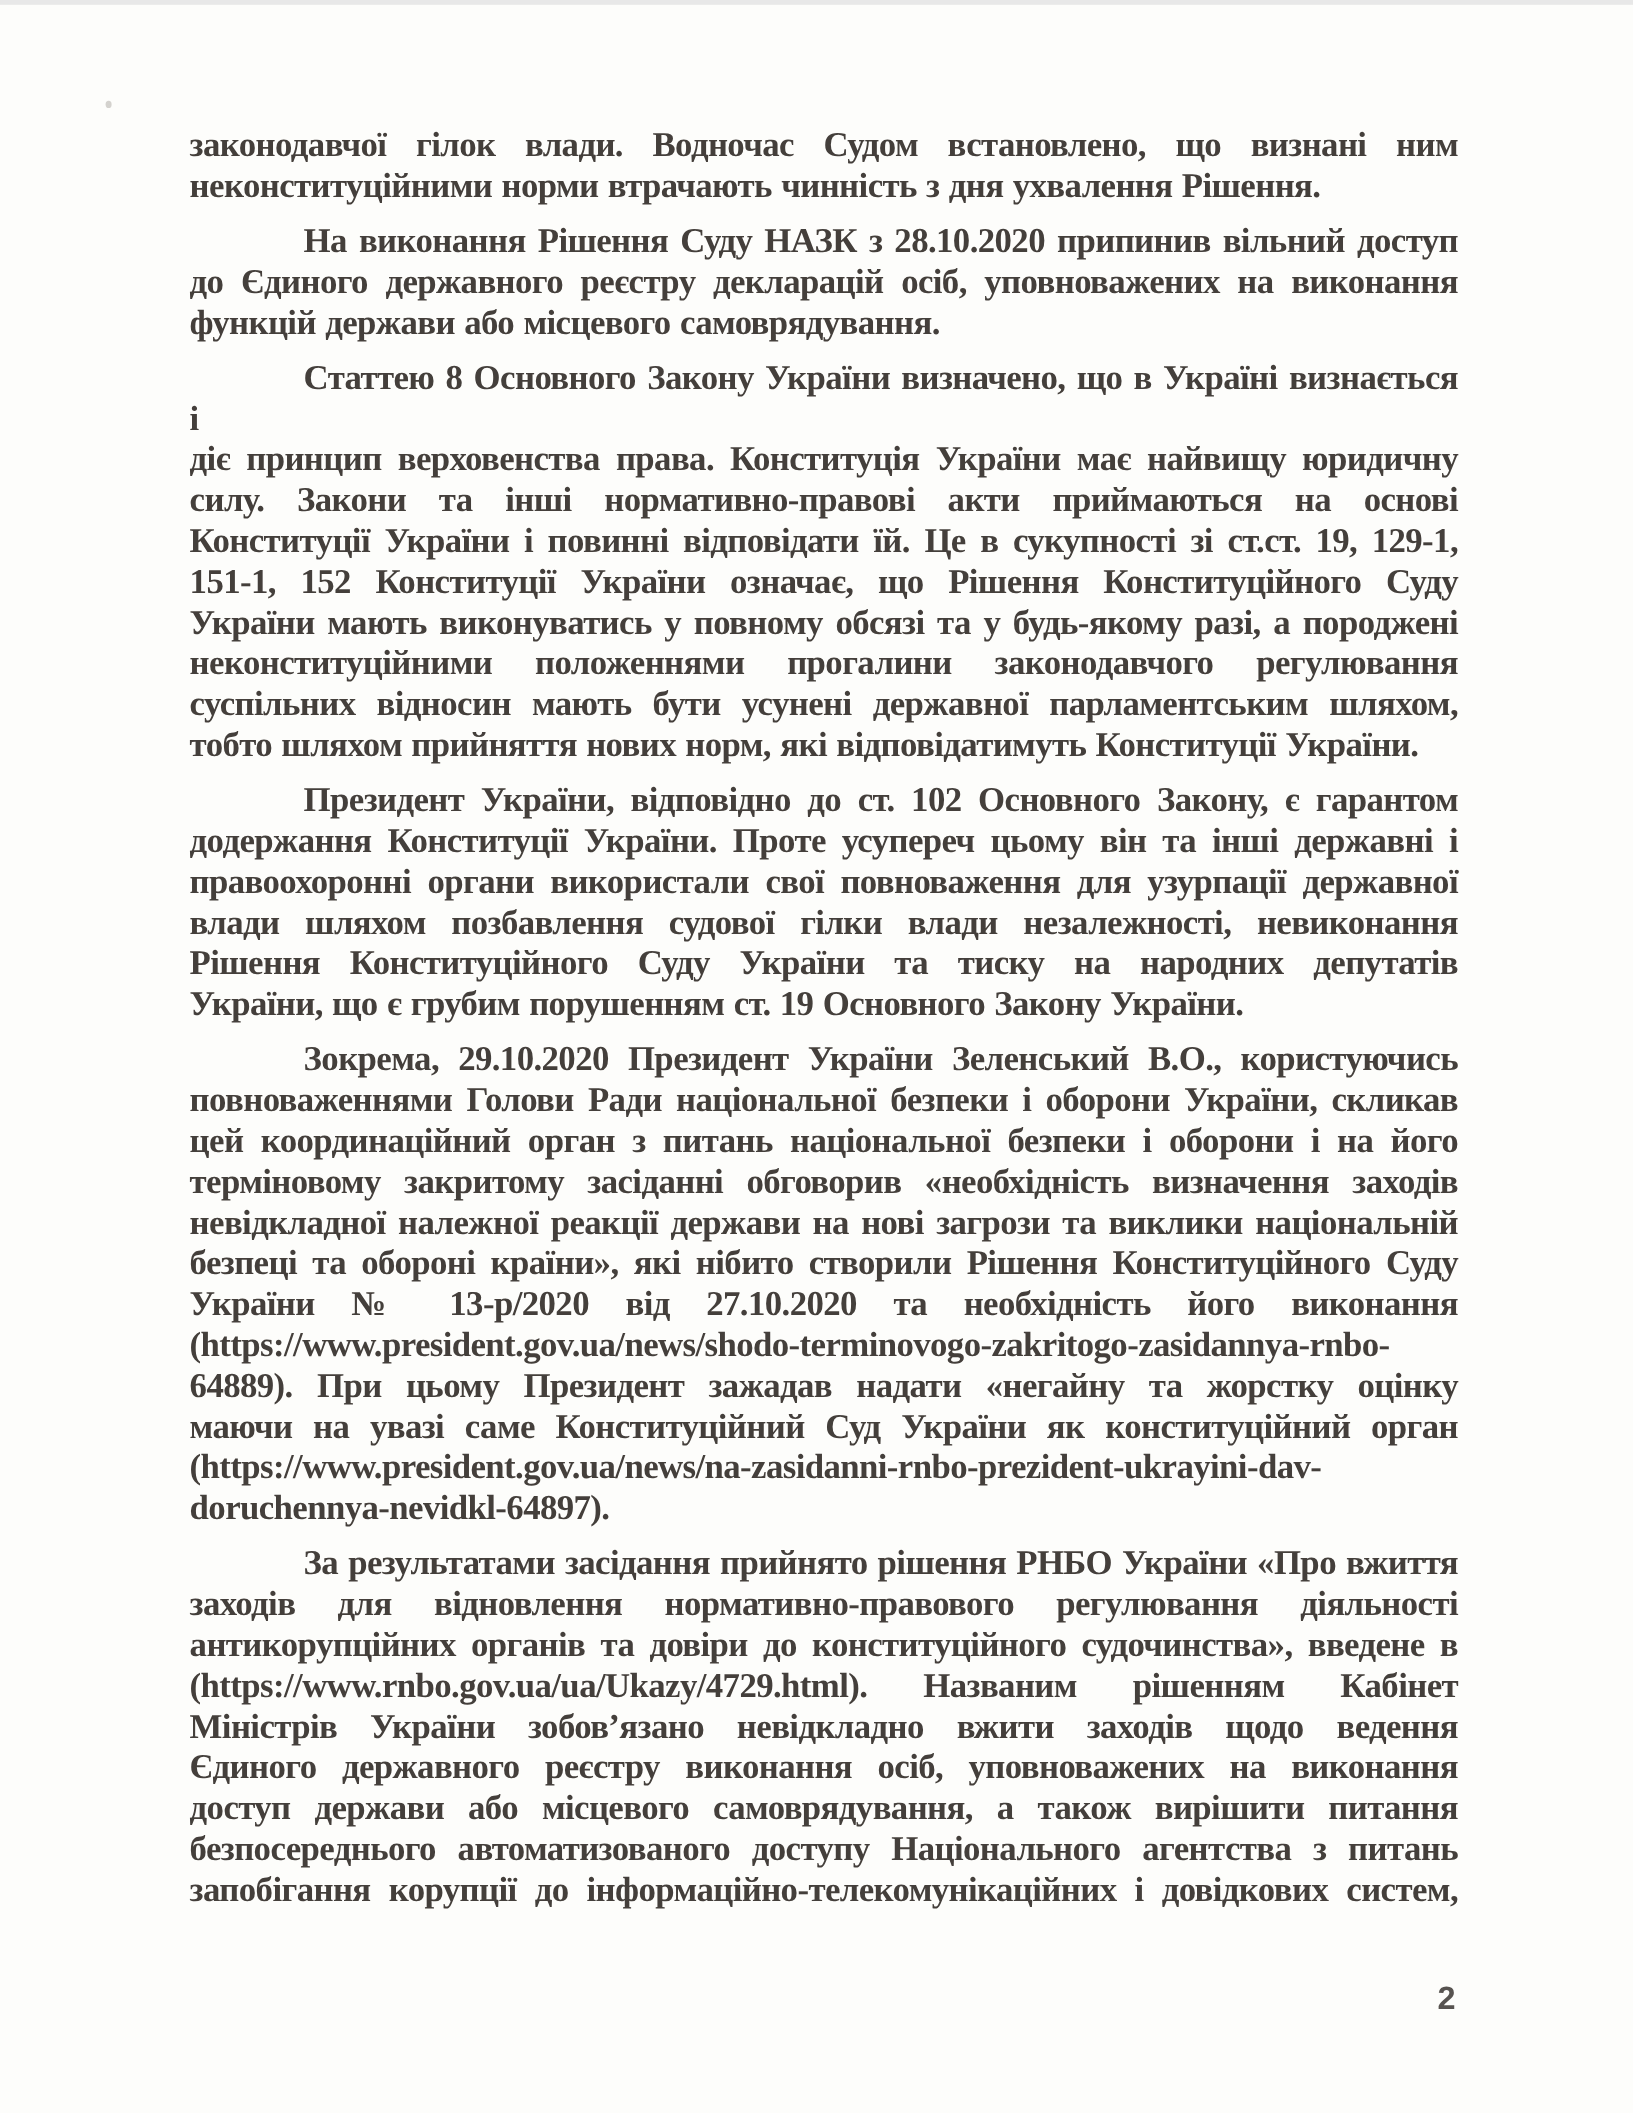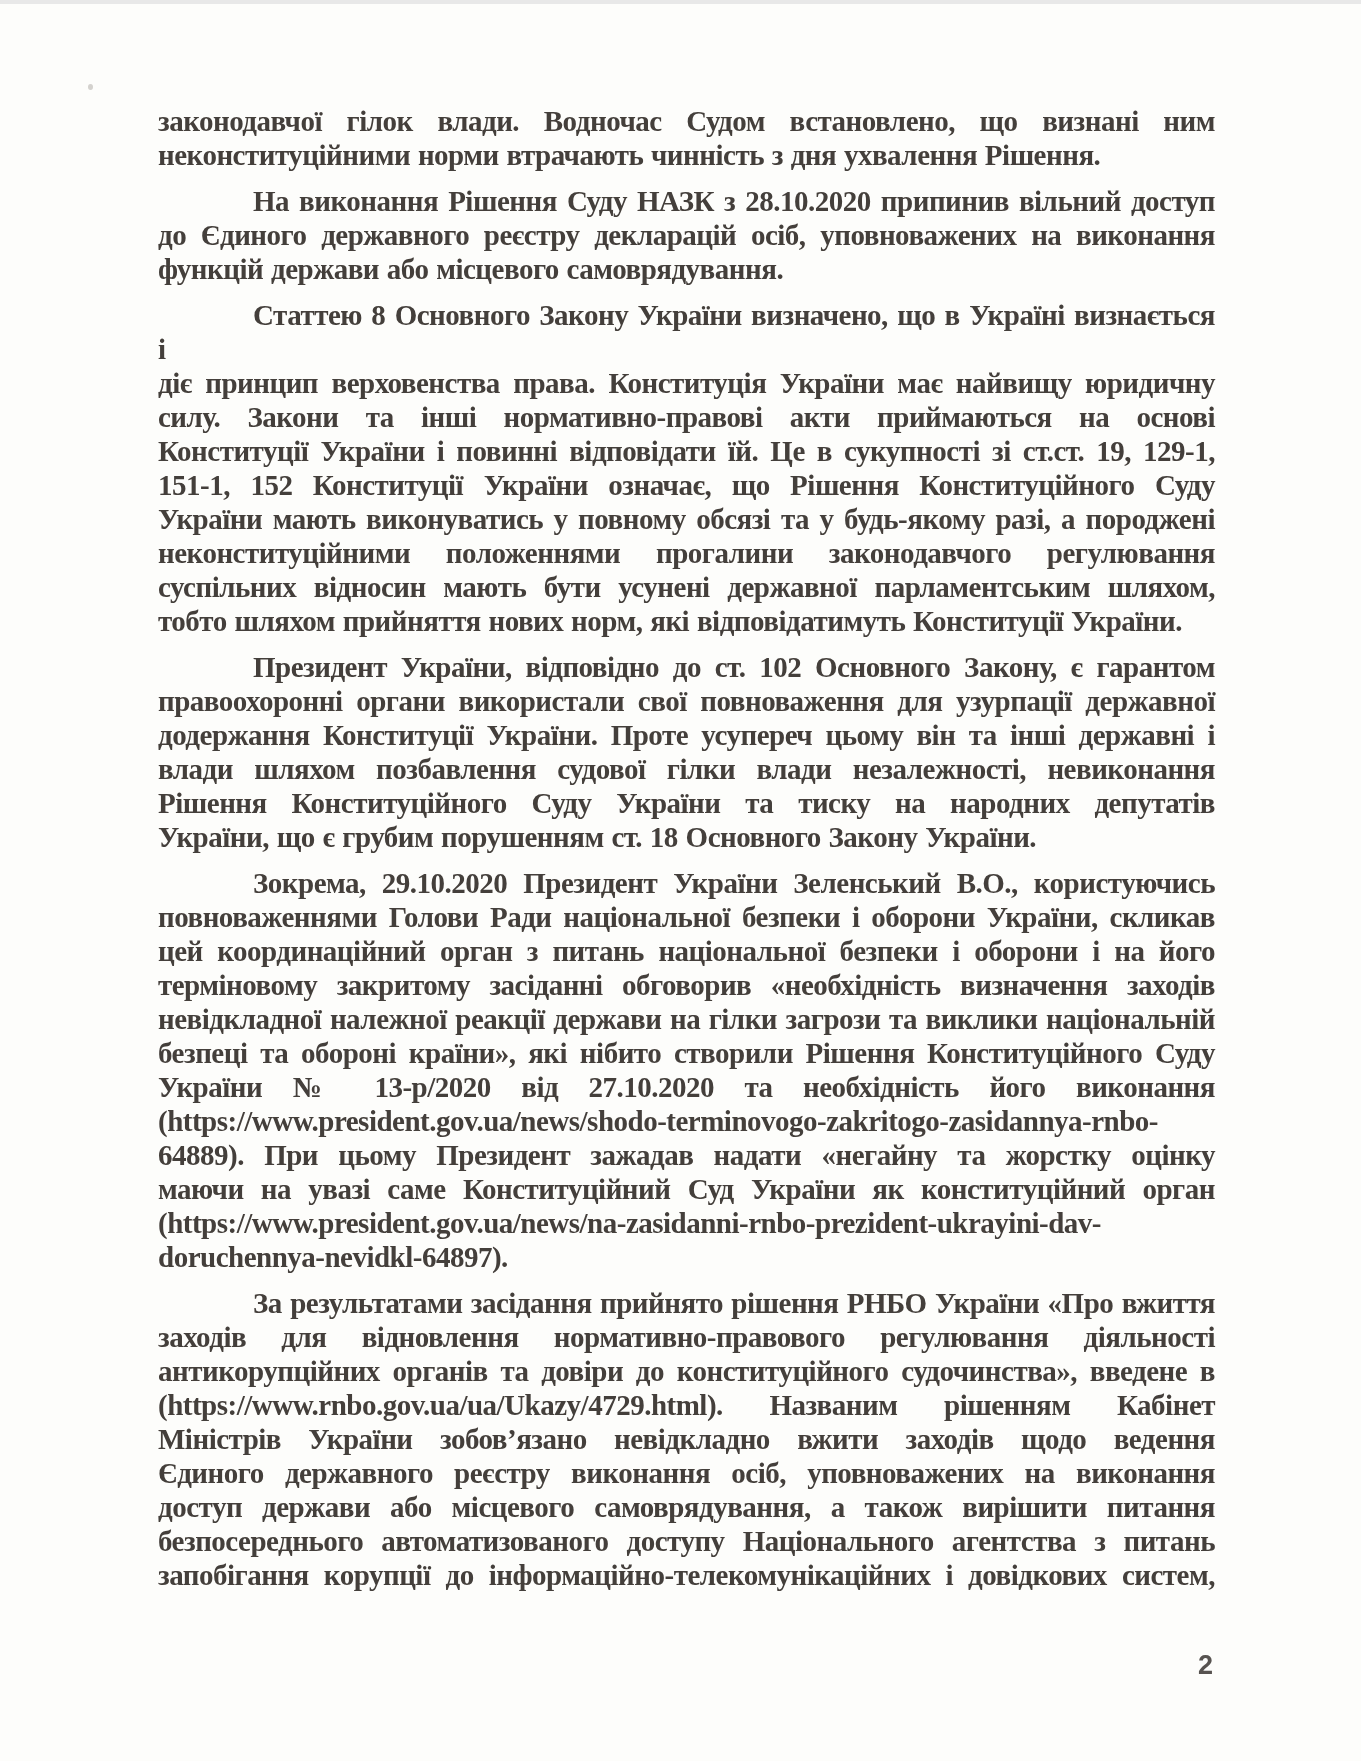--- a/index.html
+++ b/index.html
@@ -85,32 +85,32 @@
         <div class="line">силу. Закони та інші нормативно-правові акти приймаються на основі</div>
         <div class="line">Конституції України і повинні відповідати їй. Це в сукупності зі ст.ст. 19, 129-1,</div>
         <div class="line">151-1, 152 Конституції України означає, що Рішення Конституційного Суду</div>
         <div class="line">України мають виконуватись у повному обсязі та у будь-якому разі, а породжені</div>
         <div class="line">неконституційними положеннями прогалини законодавчого регулювання</div>
         <div class="line">суспільних відносин мають бути усунені державної парламентським шляхом,</div>
         <div class="line last-line">тобто шляхом прийняття нових норм, які відповідатимуть Конституції України.</div>
       </div>
       <div class="para">
         <div class="line first-line">Президент України, відповідно до ст. 102 Основного Закону, є гарантом</div>
+        <div class="line">додержання Конституції України. Проте усупереч цьому він та інші державні і</div>
         <div class="line">правоохоронні органи використали свої повноваження для узурпації державної</div>
-        <div class="line">додержання Конституції України. Проте усупереч цьому він та інші державні і</div>
         <div class="line">влади шляхом позбавлення судової гілки влади незалежності, невиконання</div>
         <div class="line">Рішення Конституційного Суду України та тиску на народних депутатів</div>
-        <div class="line last-line">України, що є грубим порушенням ст. 18 Основного Закону України.</div>
+        <div class="line last-line">України, що є грубим порушенням ст. 19 Основного Закону України.</div>
       </div>
       <div class="para">
         <div class="line first-line">Зокрема, 29.10.2020 Президент України Зеленський В.О., користуючись</div>
         <div class="line">повноваженнями Голови Ради національної безпеки і оборони України, скликав</div>
         <div class="line">цей координаційний орган з питань національної безпеки і оборони і на його</div>
         <div class="line">терміновому закритому засіданні обговорив «необхідність визначення заходів</div>
-        <div class="line">невідкладної належної реакції держави на гілки загрози та виклики національній</div>
+        <div class="line">невідкладної належної реакції держави на нові загрози та виклики національній</div>
         <div class="line">безпеці та обороні країни», які нібито створили Рішення Конституційного Суду</div>
         <div class="line">України № 13-р/2020 від 27.10.2020 та необхідність його виконання</div>
         <div class="line">(https://www.president.gov.ua/news/shodo-terminovogo-zakritogo-zasidannya-rnbo-</div>
         <div class="line">64889). При цьому Президент зажадав надати «негайну та жорстку оцінку</div>
         <div class="line">маючи на увазі саме Конституційний Суд України як конституційний орган</div>
         <div class="line">(https://www.president.gov.ua/news/na-zasidanni-rnbo-prezident-ukrayini-dav-</div>
         <div class="line last-line">doruchennya-nevidkl-64897).</div>
       </div>
       <div class="para">
         <div class="line first-line">За результатами засідання прийнято рішення РНБО України «Про вжиття</div>

